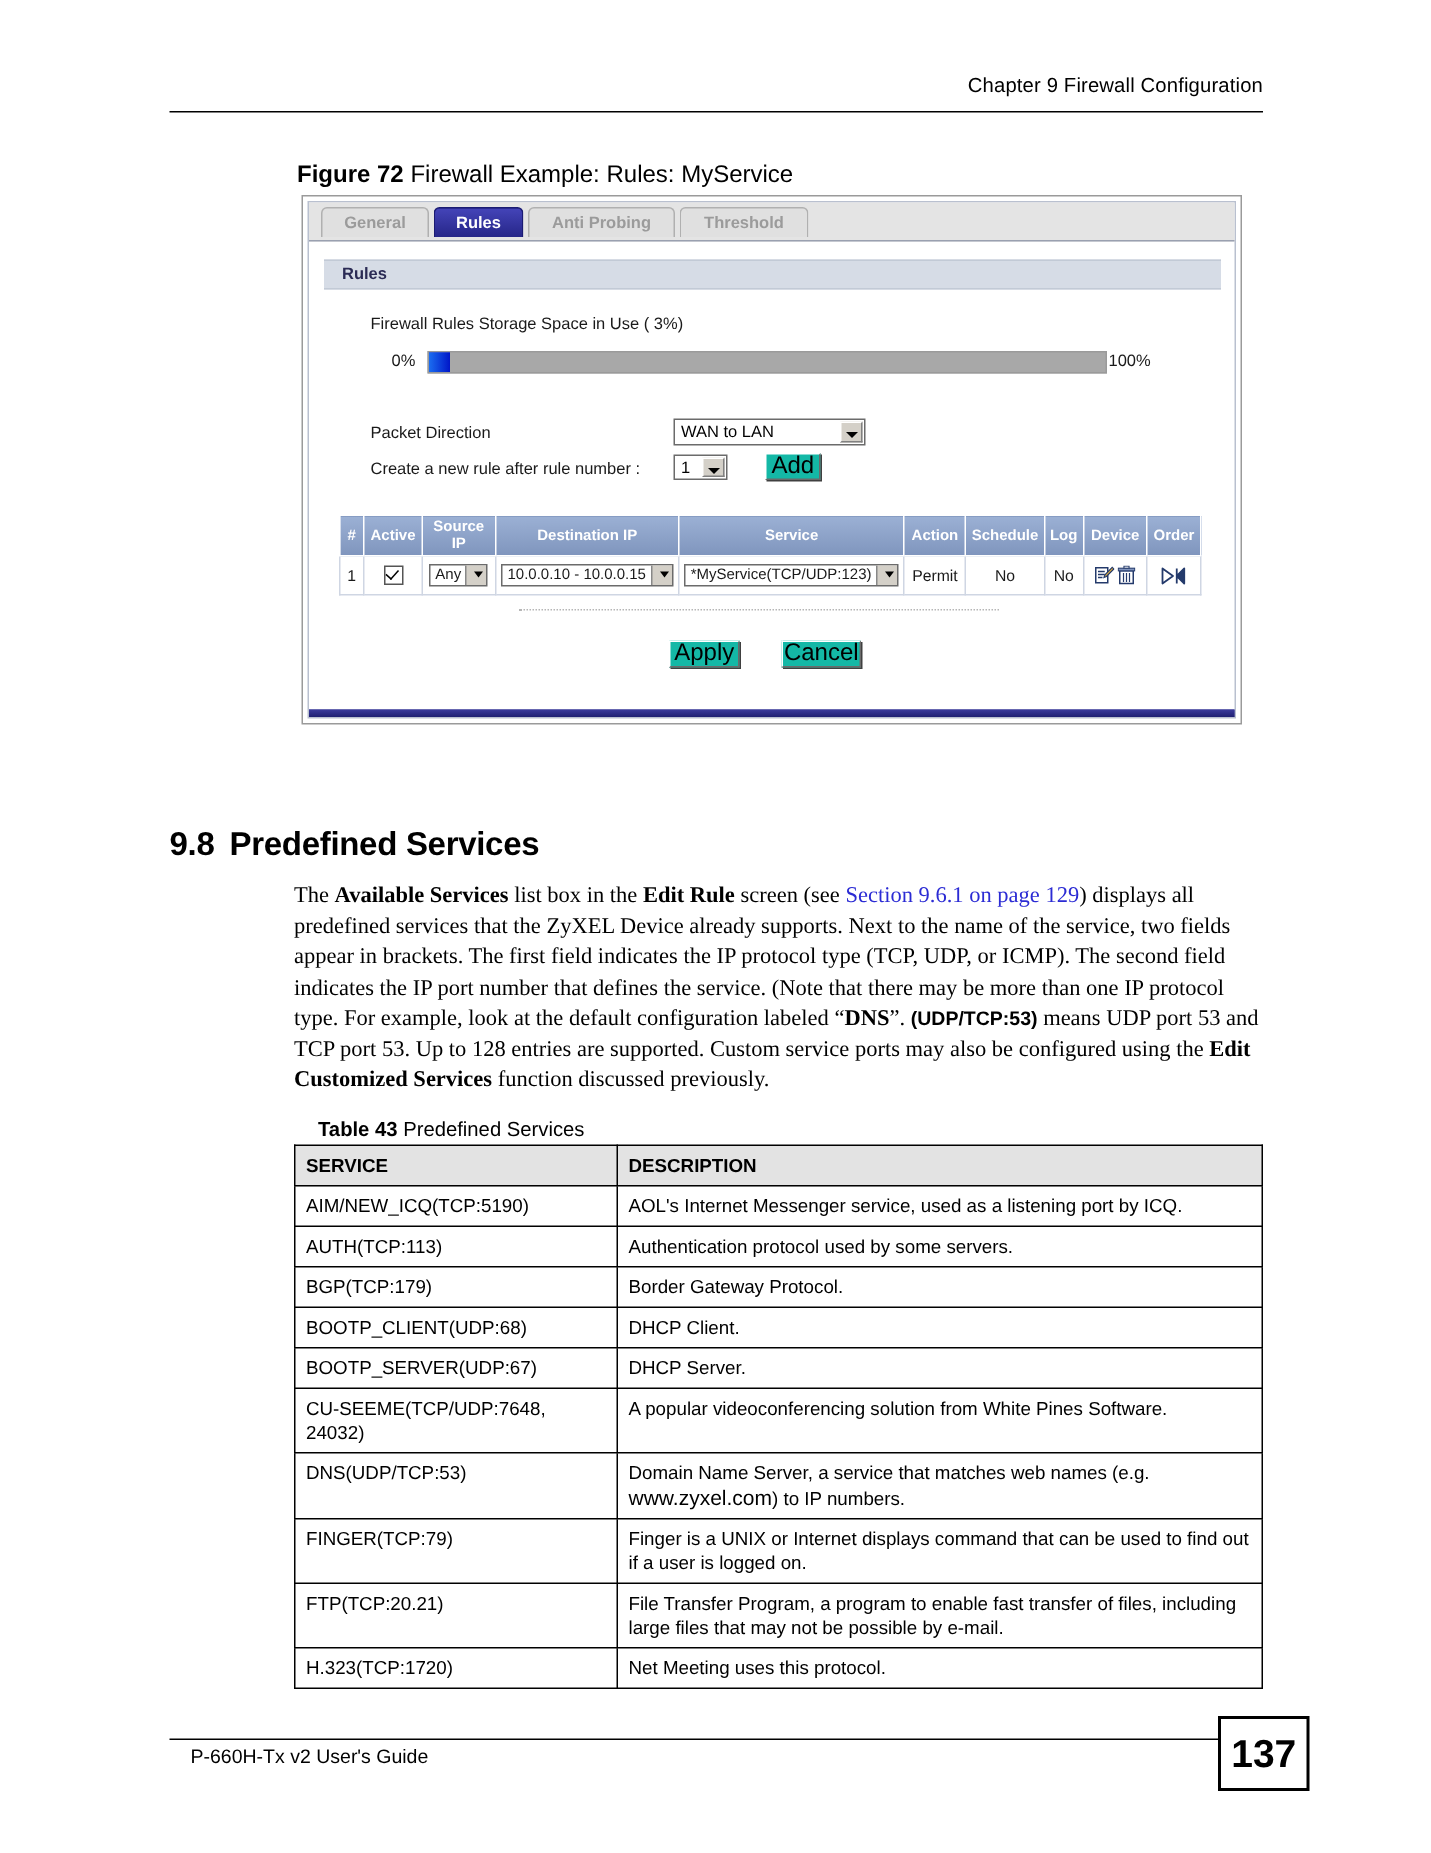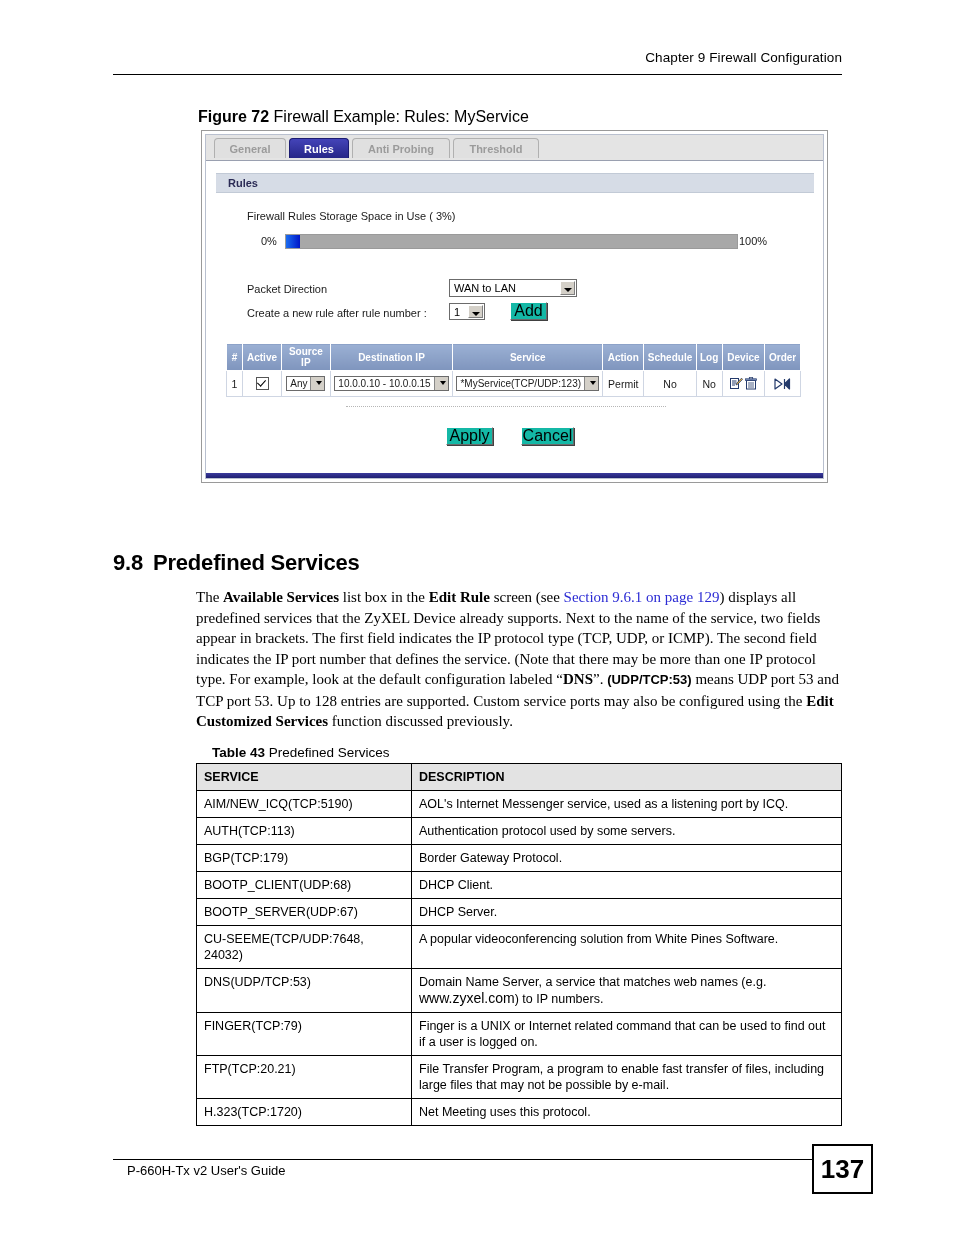--- a/index.html
+++ b/index.html
@@ -632,21 +632,21 @@
       <tr>
         <td class="col-service">CU-SEEME(TCP/UDP:7648, 24032)</td>
         <td>A popular videoconferencing solution from White Pines Software.</td>
       </tr>
       <tr>
         <td class="col-service">DNS(UDP/TCP:53)</td>
         <td><span>Domain Name Server, a service that matches web names (e.g. </span><span class="small-url">www.zyxel.com</span><span>) to IP numbers.</span></td>
       </tr>
       <tr>
         <td class="col-service">FINGER(TCP:79)</td>
-        <td>Finger is a UNIX or Internet related command that can be used to find out if a user is logged on.</td>
+        <td>Finger is a UNIX or Internet displays command that can be used to find out if a user is logged on.</td>
       </tr>
       <tr>
         <td class="col-service">FTP(TCP:20.21)</td>
         <td>File Transfer Program, a program to enable fast transfer of files, including large files that may not be possible by e-mail.</td>
       </tr>
       <tr>
         <td class="col-service">H.323(TCP:1720)</td>
         <td>Net Meeting uses this protocol.</td>
       </tr>
     </tbody>

